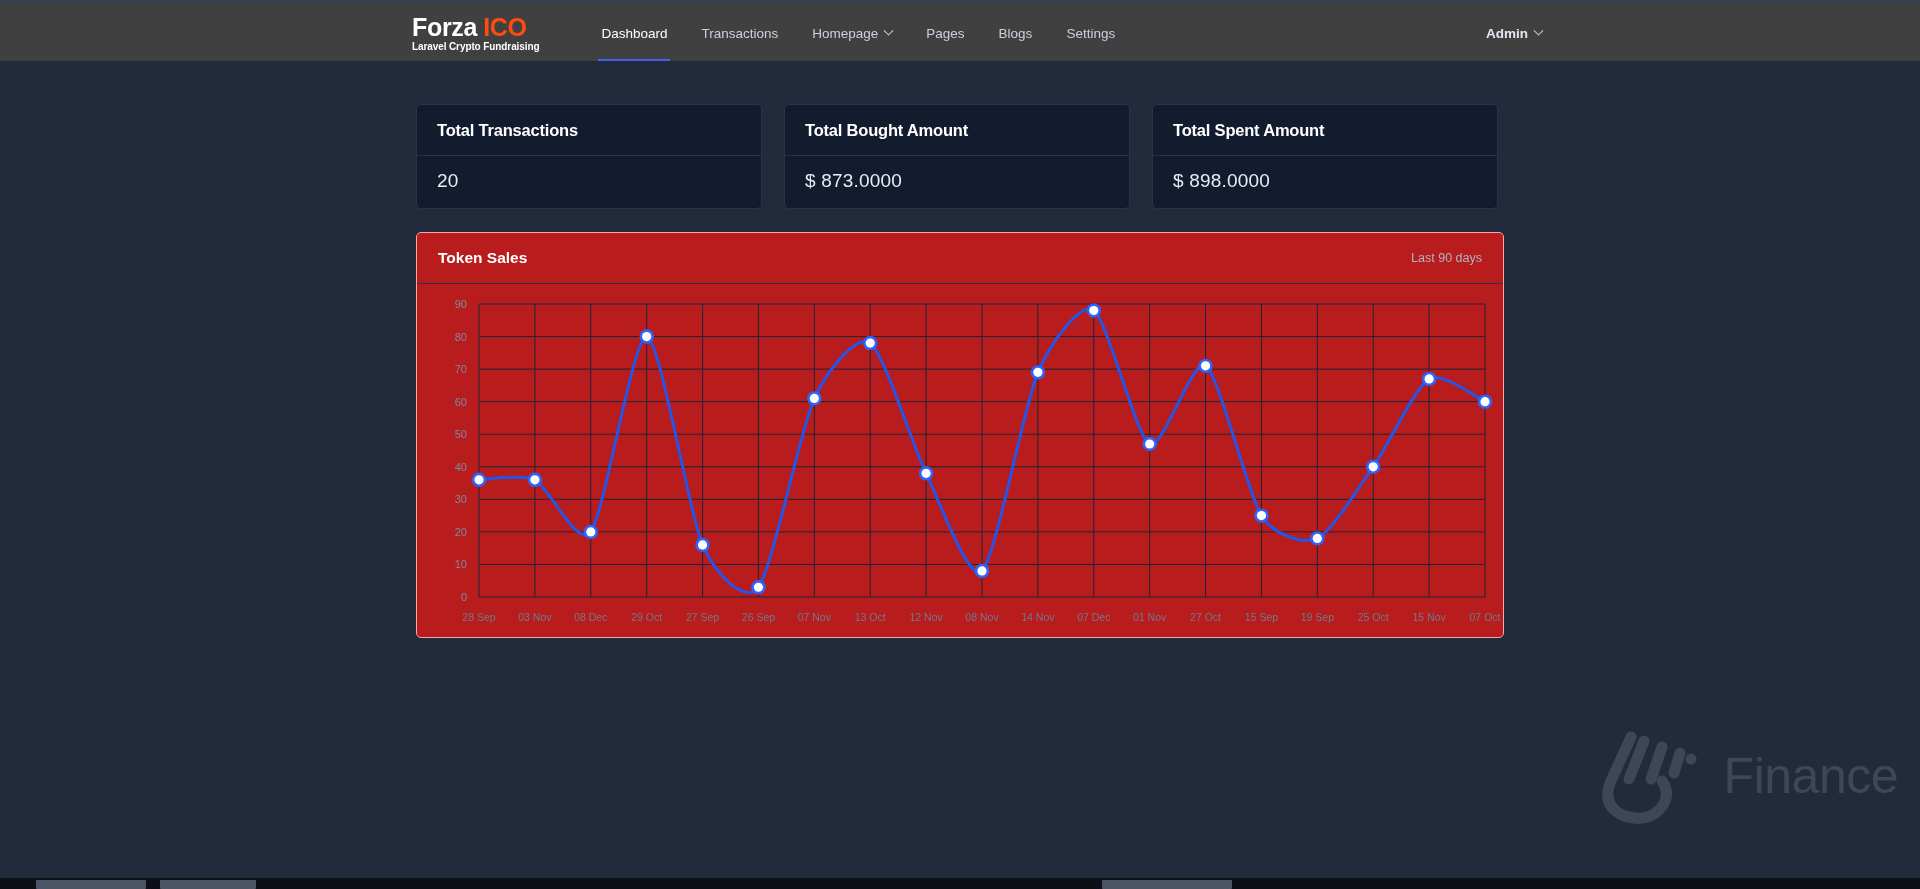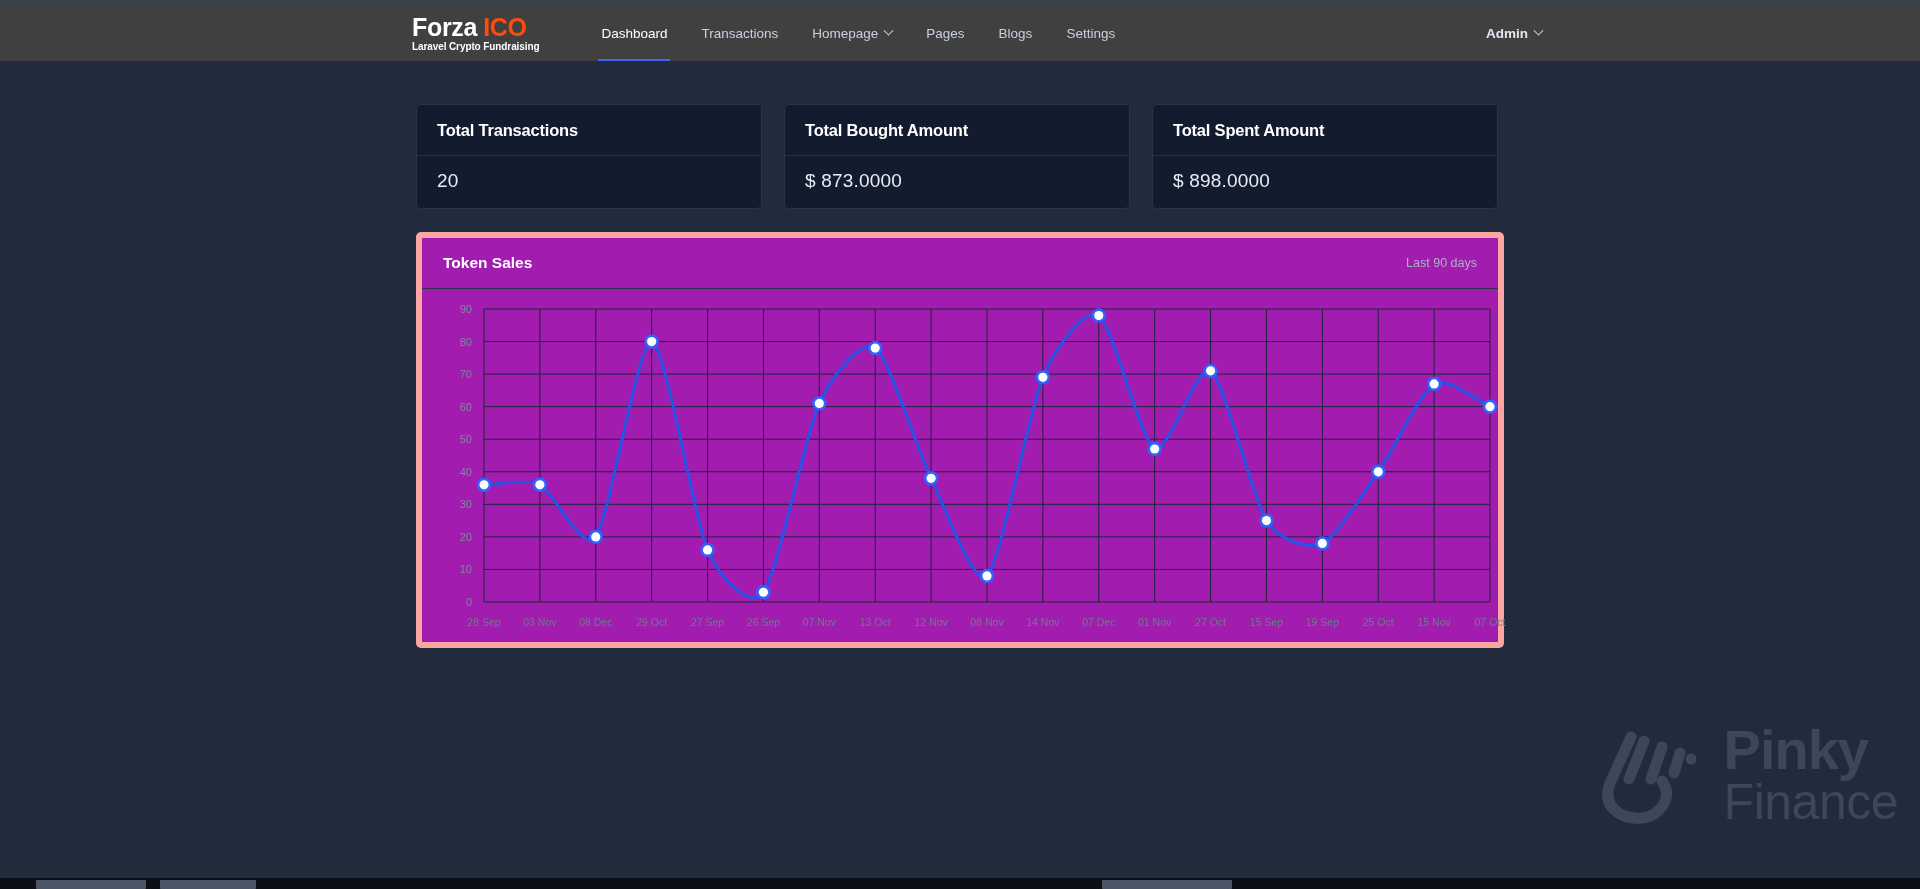--- a/index.html
+++ b/index.html
@@ -89,22 +89,22 @@
     font-size: 16.5px; font-weight: bold; color: #ffffff; letter-spacing: -0.2px;
   }
   .card-body { padding: 14px 20px 16px 20px; }
   .card-body .v {
     font-size: 19px; color: #e8edf5; font-weight: 400; letter-spacing: 0.2px;
   }
 
   
   .panel {
     margin-top: 23px;
-    background: #a21caf;
-    border: 6px solid #fca5a5;
+    background: #b91c1c;
+    border: 1px solid #fca5a5;
     border-radius: 5px;
   }
   .panel-head {
     height: 51px; padding: 0 21px;
     display: flex; align-items: center; justify-content: space-between;
     border-bottom: 1px solid #2a3347;
   }
   .panel-head .title { font-size: 15.5px; font-weight: bold; color: #ffffff; }
   .panel-head .meta { font-size: 12.5px; color: #a9b4c6; }
   .panel-body { height: 353px; position: relative; }
@@ -394,21 +394,20 @@
     <svg width="112" height="104" viewBox="0 0 112 104">
       <g stroke="#3e4757" stroke-width="11" fill="none" stroke-linecap="round" stroke-linejoin="round">
         <path d="M33 14 L12 60 Q4 82 24 92 Q48 101 62 86 Q74 72 64 58"></path>
         <path d="M46 18 L31 56"></path>
         <path d="M64 24 L53 56"></path>
         <path d="M82 30 L76 50"></path>
       </g>
       <circle cx="93" cy="36" r="5.5" fill="#3e4757"></circle>
     </svg>
     <div class="wm-text">
-      <span class="wm-top">Pinky</span>
       <span class="wm-bot">Finance</span>
     </div>
   </div>
 </div>
 
 <div class="taskbar">
   <div class="chip" style="left:36px;width:110px;"></div>
   <div class="chip" style="left:160px;width:96px;"></div>
   <div class="chip" style="left:1102px;width:130px;"></div>
 </div>

